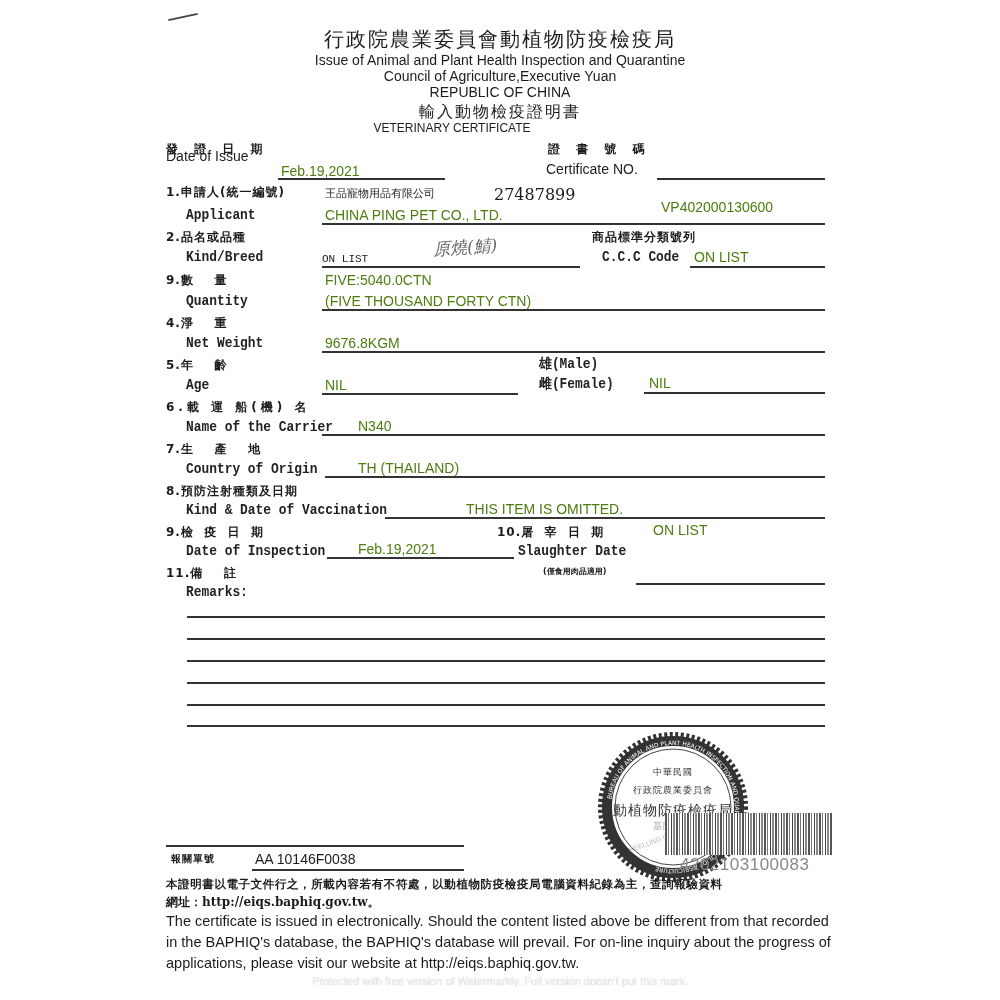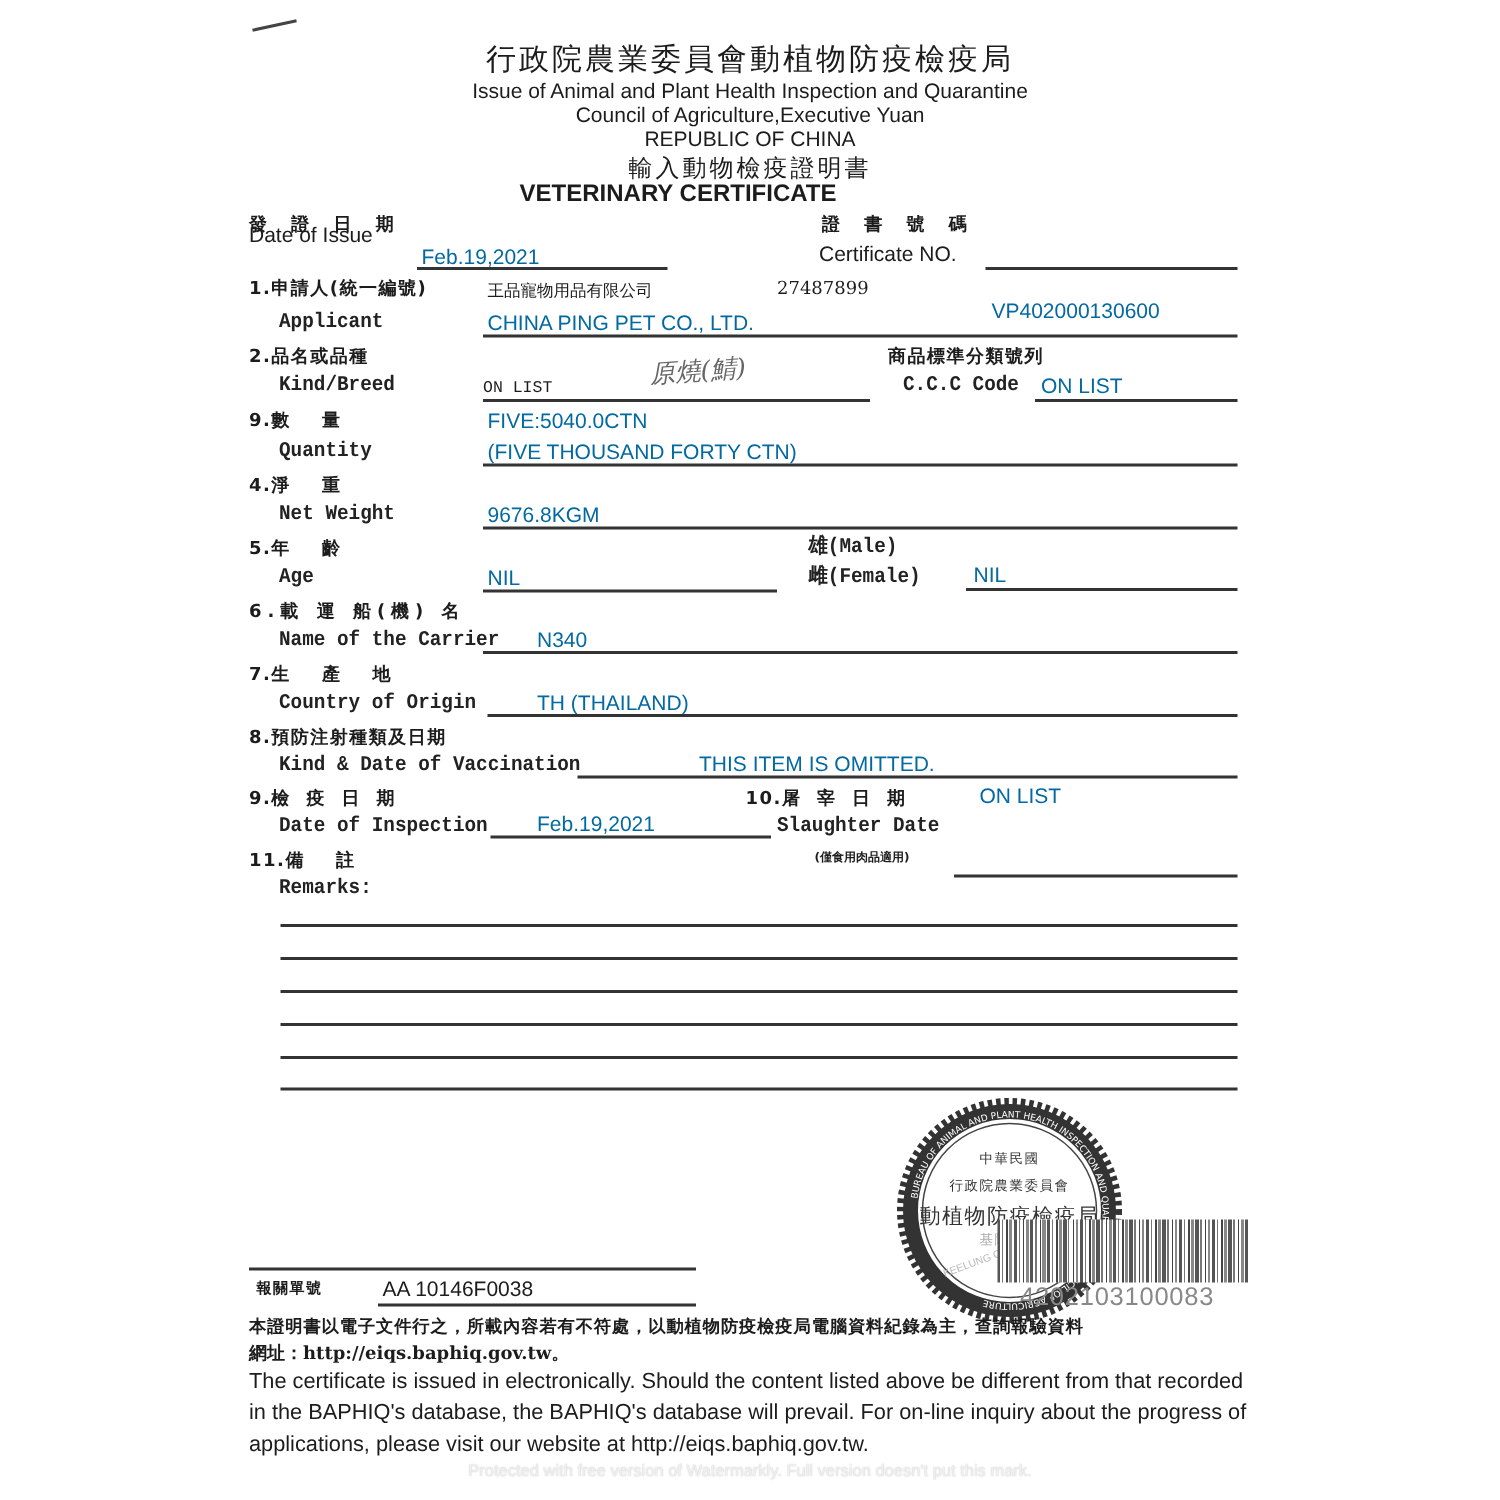--- a/index.html
+++ b/index.html
@@ -4,56 +4,56 @@
 <style>
   * { box-sizing: border-box; margin: 0; padding: 0; }
   html, body { width: 1000px; height: 1000px; background: #ffffff; overflow: hidden; }
   body { position: relative; color: #1c1c1c; font-family: "Liberation Sans", sans-serif; }
   .abs { position: absolute; white-space: nowrap; }
   .serif { font-family: "DejaVu Serif", serif; }
   .mono { font-family: "Liberation Mono", monospace; }
   .sans { font-family: "Liberation Sans", sans-serif; }
   .cjk { font-family: "DejaVu Sans", sans-serif; font-weight: bold; letter-spacing: 1px; }
   .lbl-en { font-family: "Liberation Mono", monospace; font-size: 14px; transform: scaleX(0.92); transform-origin: left; font-weight: bold; color:#222; }
-  .val { font-family: "Liberation Sans", sans-serif; font-size: 14px; color: #0369a1; }
+  .val { font-family: "Liberation Sans", sans-serif; font-size: 14px; color: #4d7c0f; }
   .line { position: absolute; height: 1.5px; background: #333; }
   .center { text-align: center; }
   .stroke-mark { position:absolute; left:168px; top:16px; width:30px; height:2px; background:#444; transform: rotate(-12deg); }
   .stamp { position:absolute; left:598px; top:732px; width:150px; height:150px; border-radius:50%; }
   .barcode { position:absolute; left:665px; top:813px; width:168px; height:42px;
     background: repeating-linear-gradient(90deg, #555 0 2px, #fff 2px 3px, #777 3px 4px, #fff 4px 6px, #444 6px 7px, #fff 7px 8px, #888 8px 10px, #fff 10px 11px);
   }
   .barcode-num { position:absolute; left:680px; top:855px; font-size:17px; color:#888; letter-spacing:0.5px; }
   .watermark { position:absolute; top:975px; left:0; width:1000px; text-align:center; font-size:11px; color:#f0f0f0; text-shadow: 0 0 1px #bbb; }
 </style>
 </head>
 <body>
 
 <div class="stroke-mark"></div>
 
 <div class="abs center" style="left:0;width:1000px;top:26px;font-size:20px;font-family:'DejaVu Serif',serif;letter-spacing:2px;">行政院農業委員會動植物防疫檢疫局</div>
 <div class="abs center sans" style="left:0;width:1000px;top:52px;font-size:14px;">Issue of Animal and Plant Health Inspection and Quarantine</div>
 <div class="abs center sans" style="left:0;width:1000px;top:68px;font-size:14px;">Council of Agriculture,Executive Yuan</div>
 <div class="abs center sans" style="left:0;width:1000px;top:84px;font-size:14px;">REPUBLIC OF CHINA</div>
 <div class="abs center" style="left:0;width:1000px;top:102px;font-size:16px;font-family:'DejaVu Serif',serif;letter-spacing:2px;">輸入動物檢疫證明書</div>
-<div class="abs center sans" style="left:0;width:904px;top:121px;font-size:16px;font-weight:bold;">VETERINARY CERTIFICATE</div>
+<div class="abs center sans" style="left:0;width:904px;top:121px;font-size:12px;">VETERINARY CERTIFICATE</div>
 
 <div class="abs cjk" style="left:166px;top:141px;font-size:12px;letter-spacing:6px;">發 證 日 期</div>
 <div class="abs sans" style="left:166px;top:148px;font-size:14px;">Date of Issue</div>
 <div class="abs val" style="left:281px;top:163px;">Feb.19,2021</div>
 <div class="line" style="left:278px;top:178px;width:167px;"></div>
 
 <div class="abs cjk" style="left:548px;top:141px;font-size:12px;letter-spacing:6px;">證 書 號 碼</div>
 <div class="abs sans" style="left:546px;top:161px;font-size:14px;">Certificate NO.</div>
 <div class="abs val" style="left:661px;top:163px;margin-top:36px;">VP402000130600</div>
 <div class="line" style="left:657px;top:178px;width:168px;"></div>
 
 <div class="abs cjk" style="left:166px;top:184px;font-size:12px;">1.申請人(統一編號)</div>
 <div class="abs serif" style="left:325px;top:186px;font-size:11px;">王品寵物用品有限公司</div>
-<div class="abs serif" style="left:518px;top:185px;font-size:12px;">27487899</div>
+<div class="abs serif" style="left:494px;top:185px;font-size:16px;">27487899</div>
 <div class="abs lbl-en" style="left:186px;top:207px;">Applicant</div>
 <div class="abs val" style="left:325px;top:207px;">CHINA PING PET CO., LTD.</div>
 <div class="line" style="left:322px;top:223px;width:503px;"></div>
 
 <div class="abs cjk" style="left:166px;top:229px;font-size:12px;">2.品名或品種</div>
 <div class="abs lbl-en" style="left:186px;top:249px;">Kind/Breed</div>
 <div class="abs mono" style="left:322px;top:253px;font-size:11px;">ON LIST</div>
 <div class="abs serif" style="left:433px;top:236px;font-size:17px;color:#666;font-style:italic;transform:rotate(-4deg);">原燒(鯖)</div>
 <div class="line" style="left:322px;top:266px;width:258px;"></div>
 <div class="abs cjk" style="left:592px;top:229px;font-size:12px;">商品標準分類號列</div>

